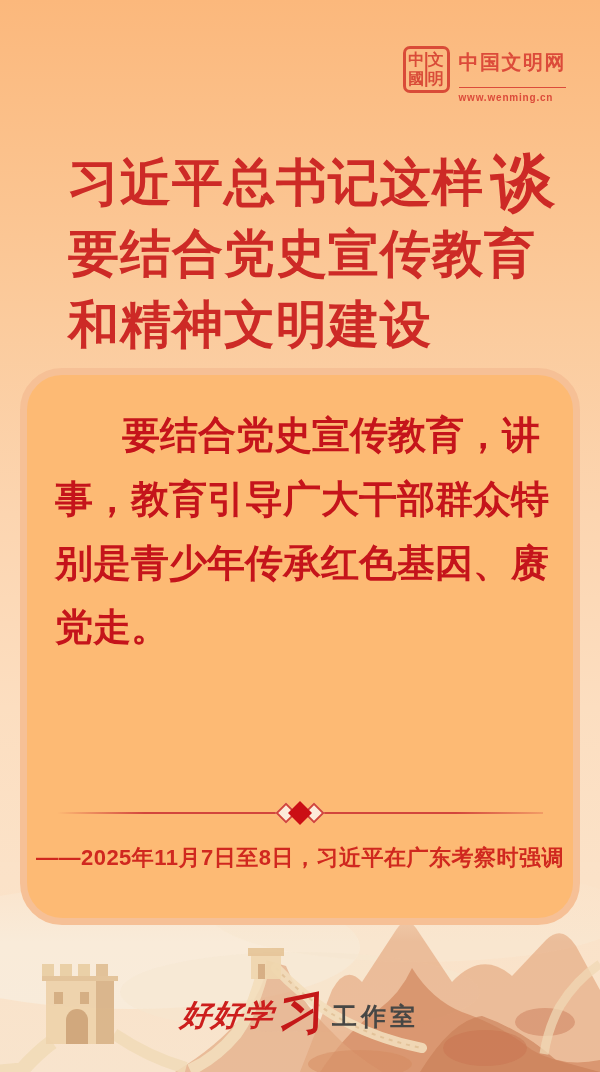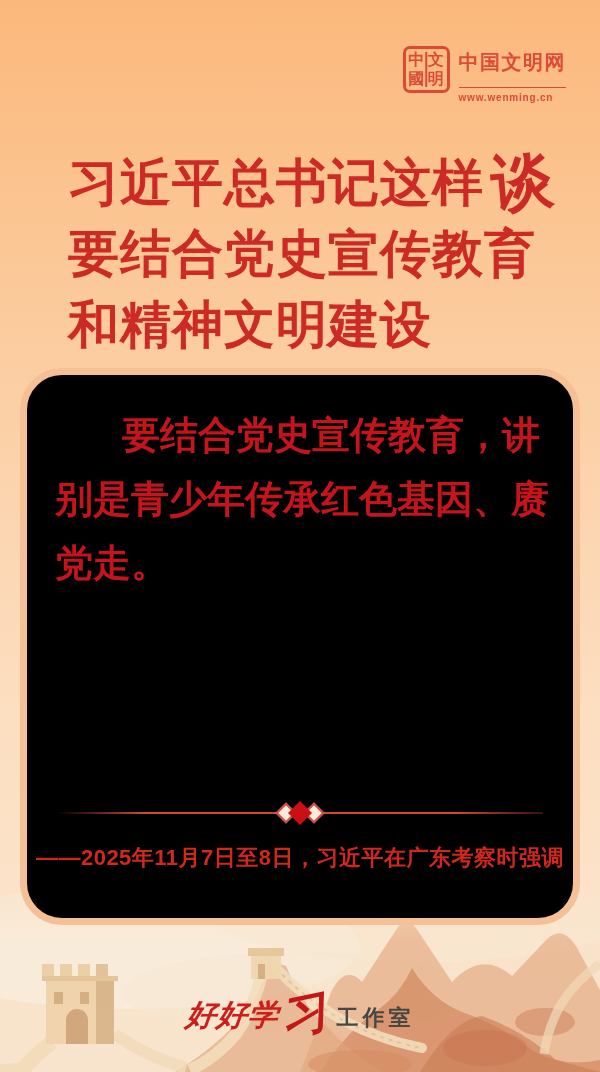--- a/index.html
+++ b/index.html
@@ -55,21 +55,21 @@
   }
   .title .accent {
     display: inline-block; font-size: 62px;
     transform: rotate(-5deg) translateY(3px); margin-left: 7px;
     font-family: "Liberation Serif", "DejaVu Serif", serif; font-weight: 900;
   }
 
   
   .card {
     position: absolute; left: 20px; top: 368px; width: 560px; height: 557px;
-    background: #000000; border: 7px solid #f6c096; border-radius: 42px;
+    background: #fdba74; border: 7px solid #f6c096; border-radius: 42px;
     z-index: 3;
   }
   .quote {
     position: absolute; left: 28px; right: 28px; top: 28px;
     font-family: "Liberation Serif", "DejaVu Serif", serif;
     font-weight: 700; color: #c5141b; font-size: 38px; line-height: 64px;
   }
   .q-line { white-space: nowrap; }
   .q-line.indent { padding-left: 67px; }
 
@@ -104,21 +104,21 @@
     font-size: 30px; font-weight: 900; font-style: italic; color: #cc1e1d;
     font-family: "Liberation Serif", "DejaVu Serif", serif;
     transform: skewX(-6deg); letter-spacing: 1px;
   }
   .studio .accent {
     display: inline-block; font-size: 46px; font-weight: 900; font-style: italic;
     color: #c41818; font-family: "Liberation Serif", "DejaVu Serif", serif;
     transform: rotate(-12deg) translateY(2px); margin: 0 2px 0 1px; line-height: 1;
   }
   .studio .suffix {
-    font-size: 22px; font-weight: 600; color: #474745; letter-spacing: 4px;
+    font-size: 25px; font-weight: 600; color: #474745; letter-spacing: 4px;
     margin-left: 9px; padding-bottom: 3px;
   }
 </style>
 </head>
 <body>
 
 <svg class="scene" viewBox="0 0 600 200" width="600" height="200" aria-hidden="true">
 
   <ellipse cx="130" cy="75" rx="230" ry="62" fill="#f8eedf" opacity="0.85"></ellipse>
   <ellipse cx="420" cy="42" rx="210" ry="48" fill="#f8e9d4" opacity="0.6"></ellipse>
@@ -176,20 +176,21 @@
 
 <div class="title">
   <div><span>习近平总书记这样</span><span class="accent">谈</span></div>
   <div>要结合党史宣传教育</div>
   <div>和精神文明建设</div>
 </div>
 
 <div class="card">
   <div class="quote">
     <div class="q-line indent">要结合党史宣传教育，讲</div>
+    <div class="q-line">事，教育引导广大干部群众特</div>
     <div class="q-line">别是青少年传承红色基因、赓</div>
     <div class="q-line">党走。</div>
   </div>
 
   <div class="divider">
     <div class="rule"></div>
     <div class="dia outline left"></div>
     <div class="dia outline right"></div>
     <div class="dia solid"></div>
   </div>

